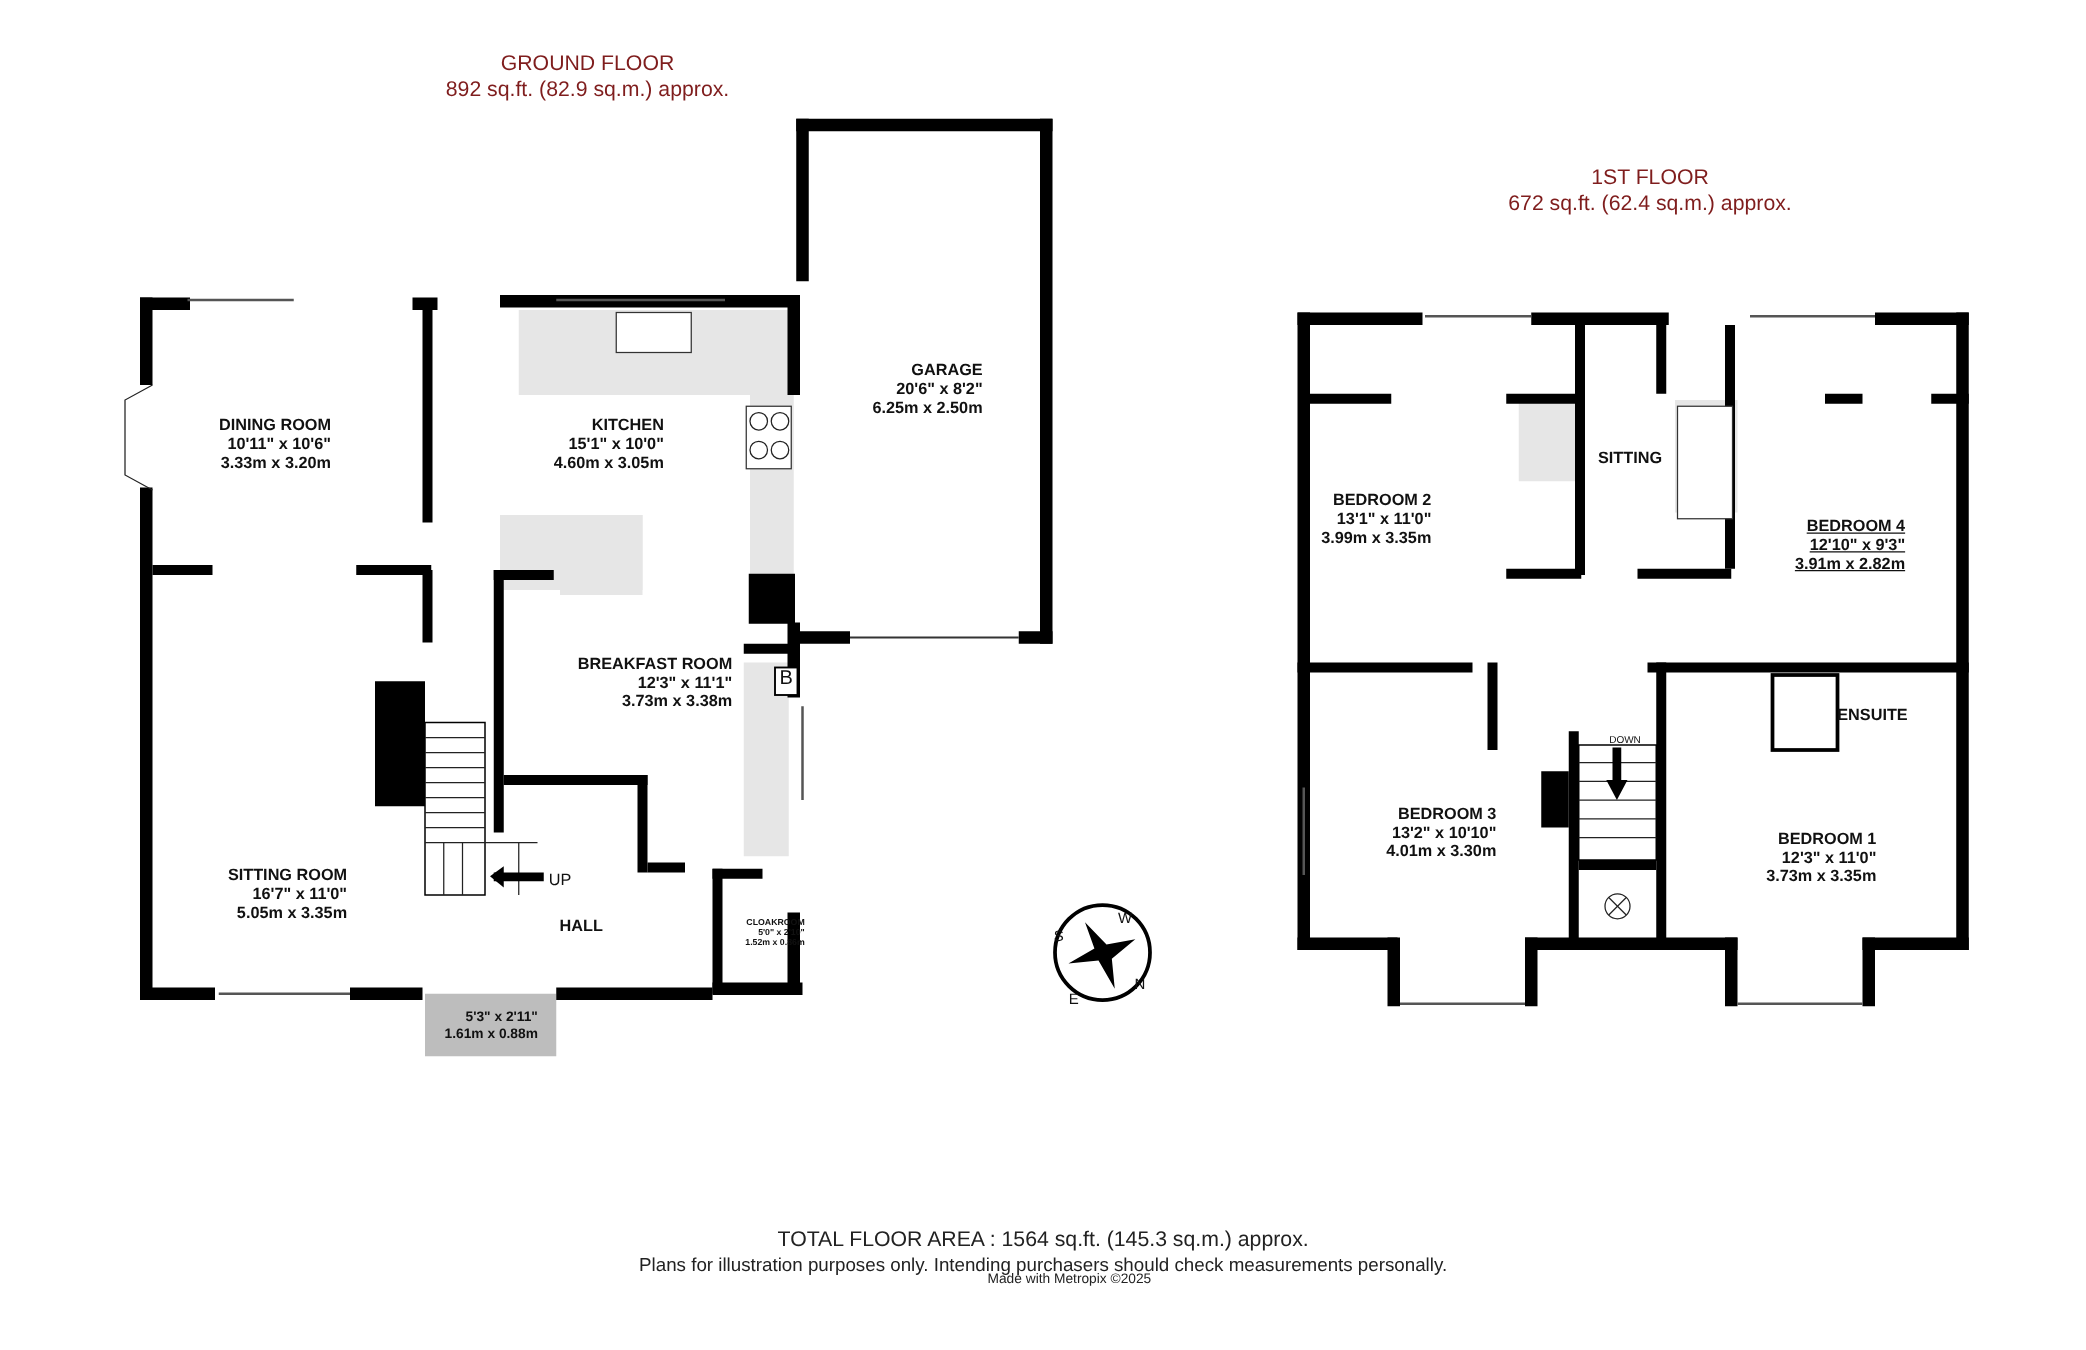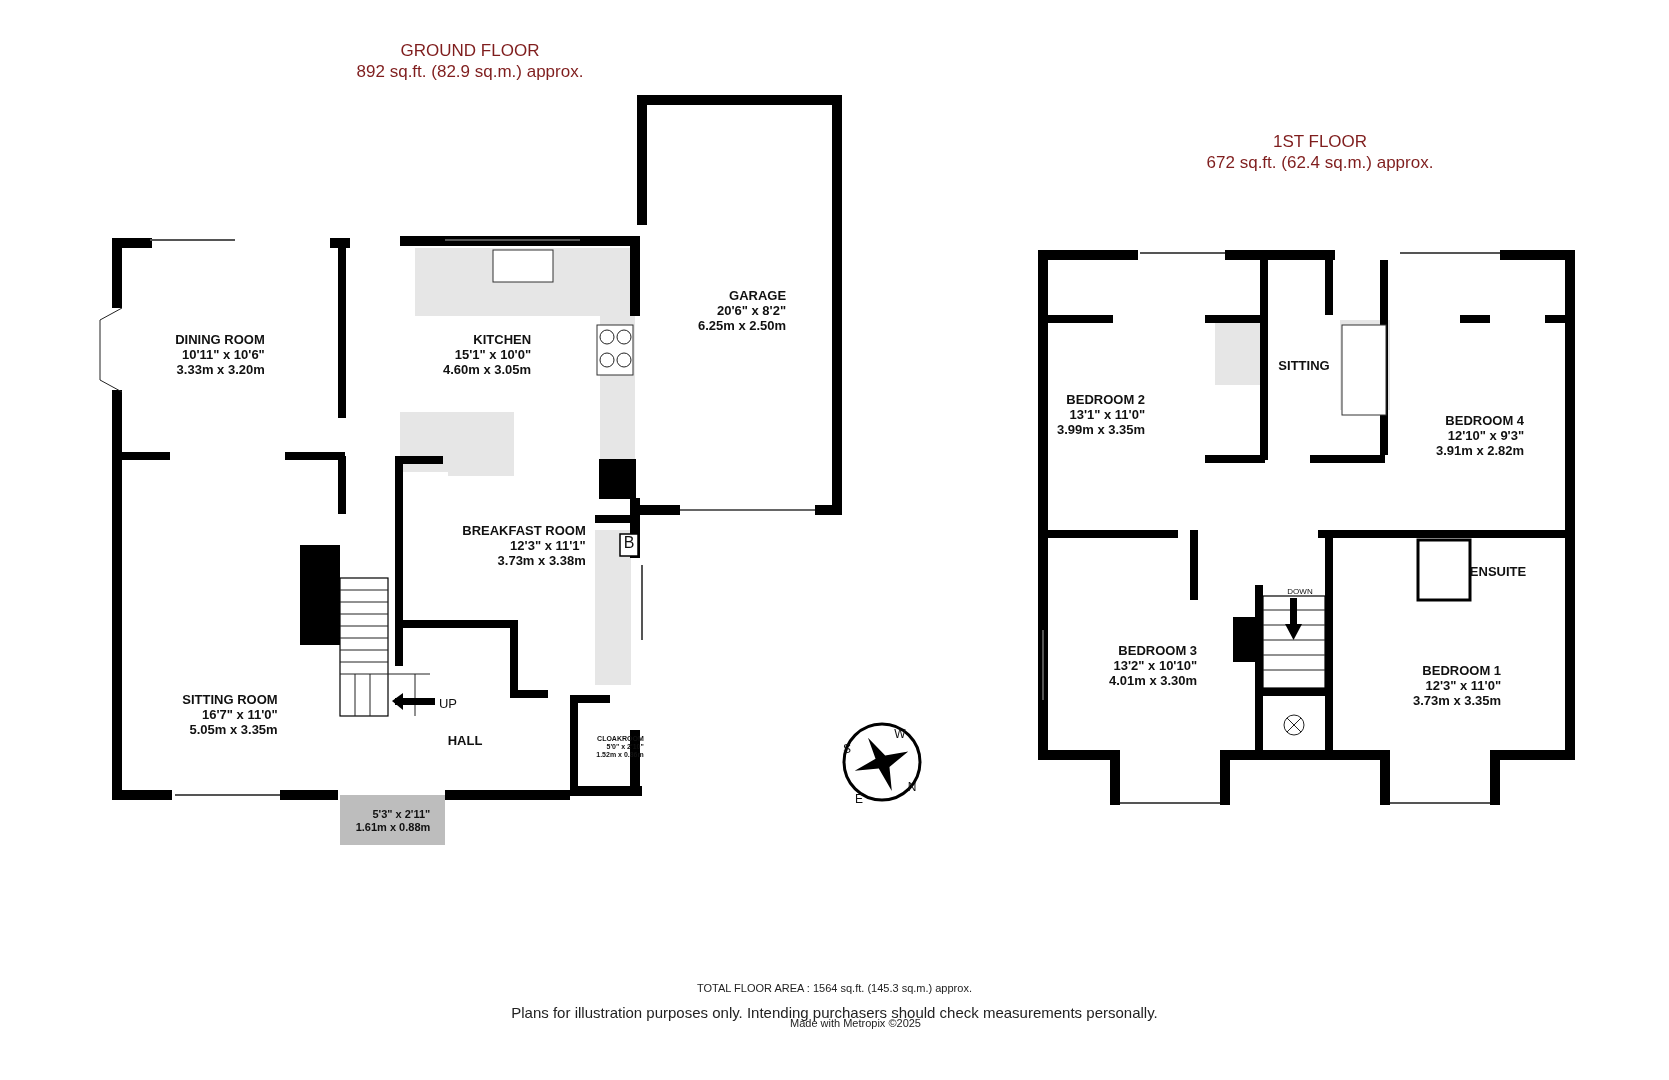--- a/index.html
+++ b/index.html
@@ -216,21 +216,21 @@
 <div class="room" style="left:629px;top:535px;font-weight:normal;font-size:16px;">B</div>
 
 <div class="room" style="left:1062px;top:392px;margin-left:39px;">
   <span class="nm">BEDROOM 2</span>
   <span class="dim">13'1"  x 11'0"</span>
   <span class="dim">3.99m  x 3.35m</span>
 </div>
 <div class="room" style="left:1304px;top:358px;">
   <span class="nm">SITTING</span>
 </div>
-<div class="room" style="left:1480px;top:413px;">
+<div class="room" style="left:1480px;top:413px;text-decoration:underline;">
   <span class="nm">BEDROOM 4</span>
   <span class="dim">12'10"  x 9'3"</span>
   <span class="dim">3.91m  x 2.82m</span>
 </div>
 <div class="room" style="left:1498px;top:564px;">
   <span class="nm">ENSUITE</span>
 </div>
 <div class="room" style="left:1153px;top:643px;">
   <span class="nm">BEDROOM 3</span>
   <span class="dim">13'2"  x 10'10"</span>
@@ -241,15 +241,15 @@
   <span class="dim">12'3"  x 11'0"</span>
   <span class="dim">3.73m  x 3.35m</span>
 </div>
 <div class="room" style="left:1300px;top:584px;font-size:8px;font-weight:normal;">DOWN</div>
 
 <div class="room" style="left:847px;top:742px;font-weight:normal;font-size:12px;">S</div>
 <div class="room" style="left:900px;top:727px;font-weight:normal;font-size:12px;">W</div>
 <div class="room" style="left:912px;top:780px;font-weight:normal;font-size:12px;">N</div>
 <div class="room" style="left:859px;top:792px;font-weight:normal;font-size:12px;">E</div>
 
-<div class="foot" style="top:982px;font-size:11px;">TOTAL FLOOR AREA : 1564 sq.ft. (145.3 sq.m.) approx.</div>
+<div class="foot" style="top:982px;font-size:17px;">TOTAL FLOOR AREA : 1564 sq.ft. (145.3 sq.m.) approx.</div>
 <div class="foot" style="top:1004px;font-size:15px;">Plans for illustration purposes only. Intending purchasers should check measurements personally.</div>
 <div class="foot" style="top:1017px;font-size:11px;padding-left:21px;">Made with Metropix ©2025</div>
 
 </body></html>

